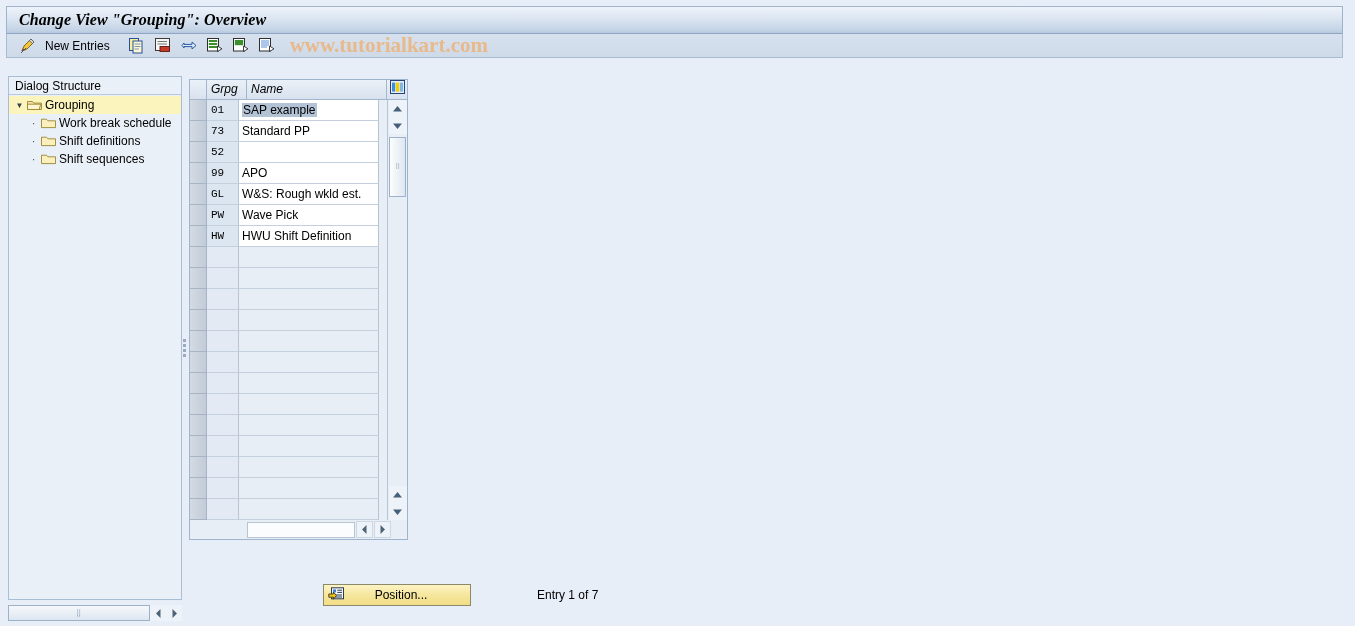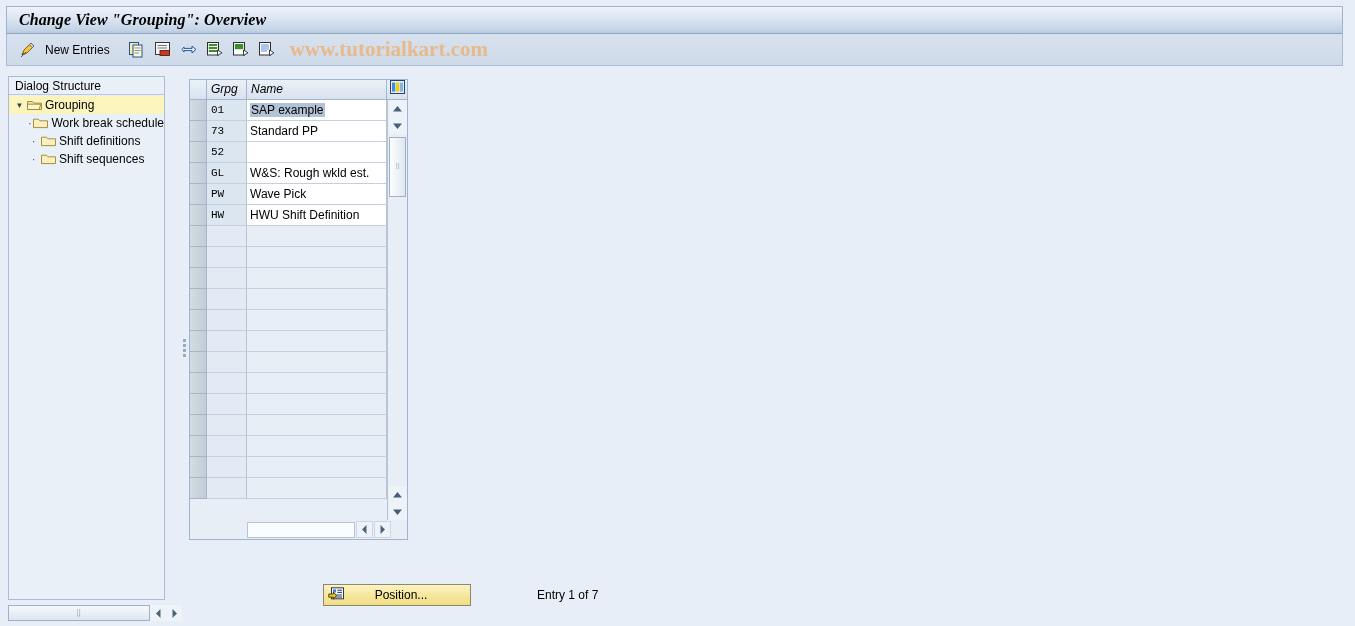--- a/index.html
+++ b/index.html
@@ -40,21 +40,21 @@
     color: #000000;
     letter-spacing: 0.1px;
   }
 
   
   #toolbar {
     position: absolute;
     left: 6px;
     top: 34px;
     width: 1337px;
-    height: 32px;
+    height: 24px;
     box-sizing: border-box;
     background: linear-gradient(to bottom, #d7e1ee 0%, #cfdae9 100%);
     border: 1px solid #a8bbd2;
     border-top: none;
     display: flex;
     align-items: center;
     padding-left: 8px;
     overflow: hidden;
   }
   .tb-item {
@@ -85,21 +85,21 @@
     margin-left: 10px;
     white-space: nowrap;
     user-select: none;
   }
 
   
   #tree-panel {
     position: absolute;
     left: 8px;
     top: 76px;
-    width: 157px;
+    width: 174px;
     height: 524px;
     box-sizing: border-box;
     background: #eaf0f8;
     border: 1px solid #a9bdd4;
   }
   #tree-header {
     height: 18px;
     line-height: 18px;
     padding-left: 6px;
     font-size: 12px;
@@ -259,21 +259,21 @@
   }
   .cell-sel {
     width: 17px;
     box-sizing: border-box;
     background: linear-gradient(to right, #d3dae3, #c2ccd8);
     border: 1px solid #a6b4c4;
     border-top: none;
     border-left: none;
   }
   .cell-grpg {
-    width: 40px;
+    width: 32px;
     box-sizing: border-box;
     font-family: "Liberation Mono", monospace;
     font-size: 11px;
     line-height: 20px;
     padding-left: 4px;
     border-right: 1px solid #b6c4d4;
     border-bottom: 1px solid #c4d0dd;
     background: #dce6f1;
     color: #000;
     overflow: hidden;
@@ -602,20 +602,25 @@
         <div class="cell-grpg">73</div>
         <div class="cell-name">Standard PP</div>
       </div>
 
       <div class="trow filled">
         <div class="cell-sel"></div>
         <div class="cell-grpg">52</div>
         <div class="cell-name"></div>
       </div>
 
+      <div class="trow filled">
+        <div class="cell-sel"></div>
+        <div class="cell-grpg">99</div>
+        <div class="cell-name">APO</div>
+      </div>
 
       <div class="trow filled">
         <div class="cell-sel"></div>
         <div class="cell-grpg">GL</div>
         <div class="cell-name">W&amp;S: Rough wkld est.</div>
       </div>
 
       <div class="trow filled">
         <div class="cell-sel"></div>
         <div class="cell-grpg">PW</div>

